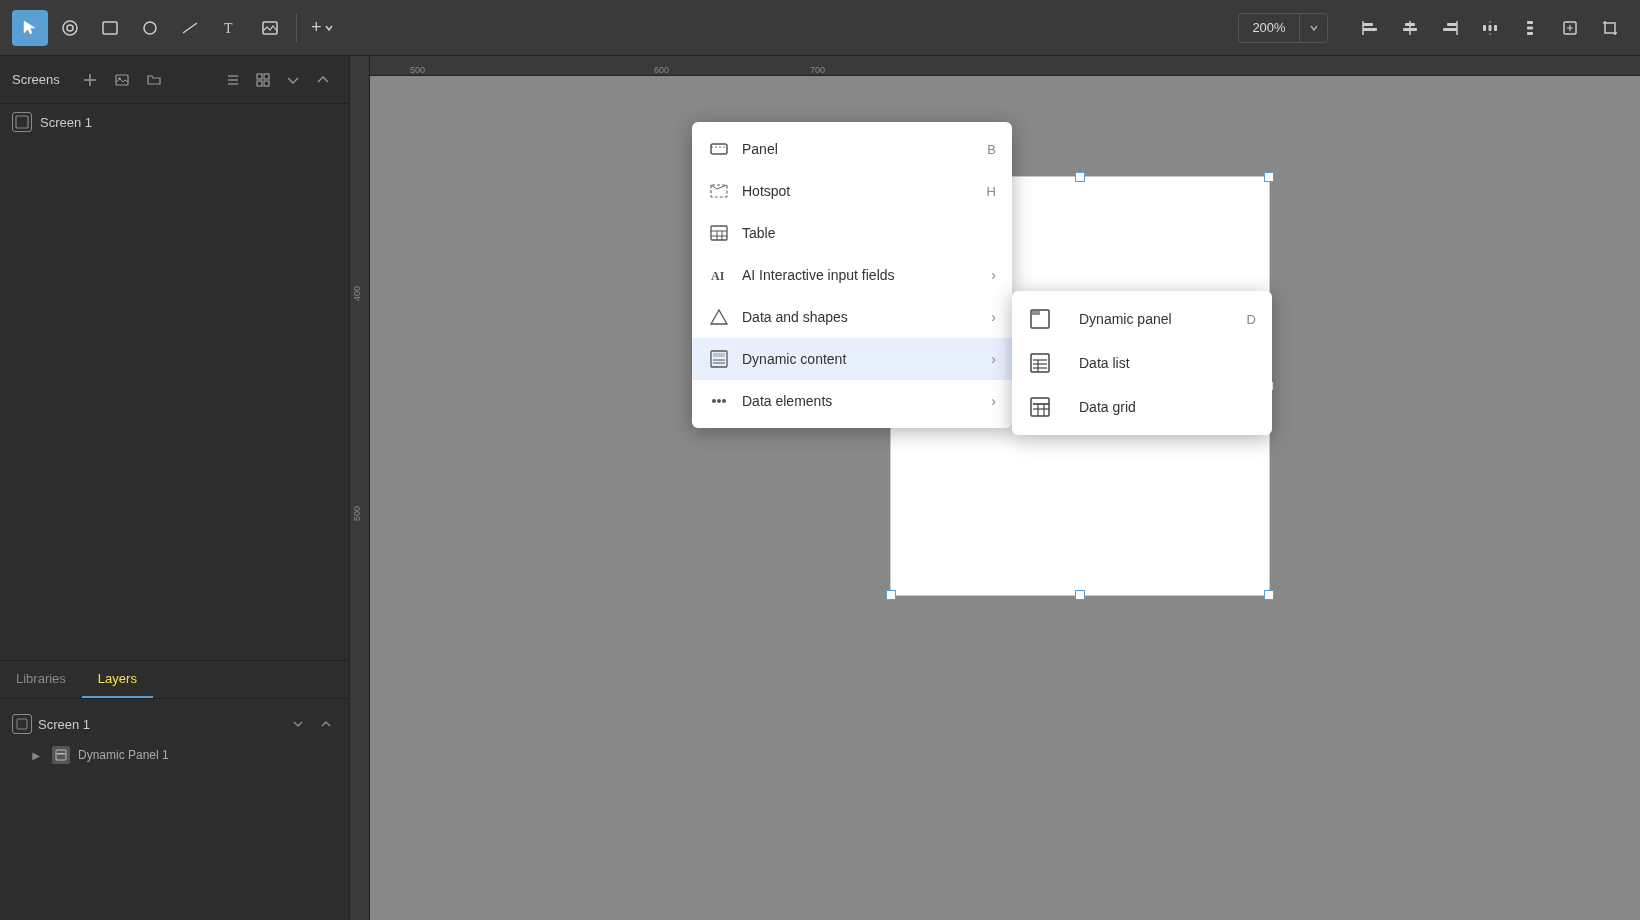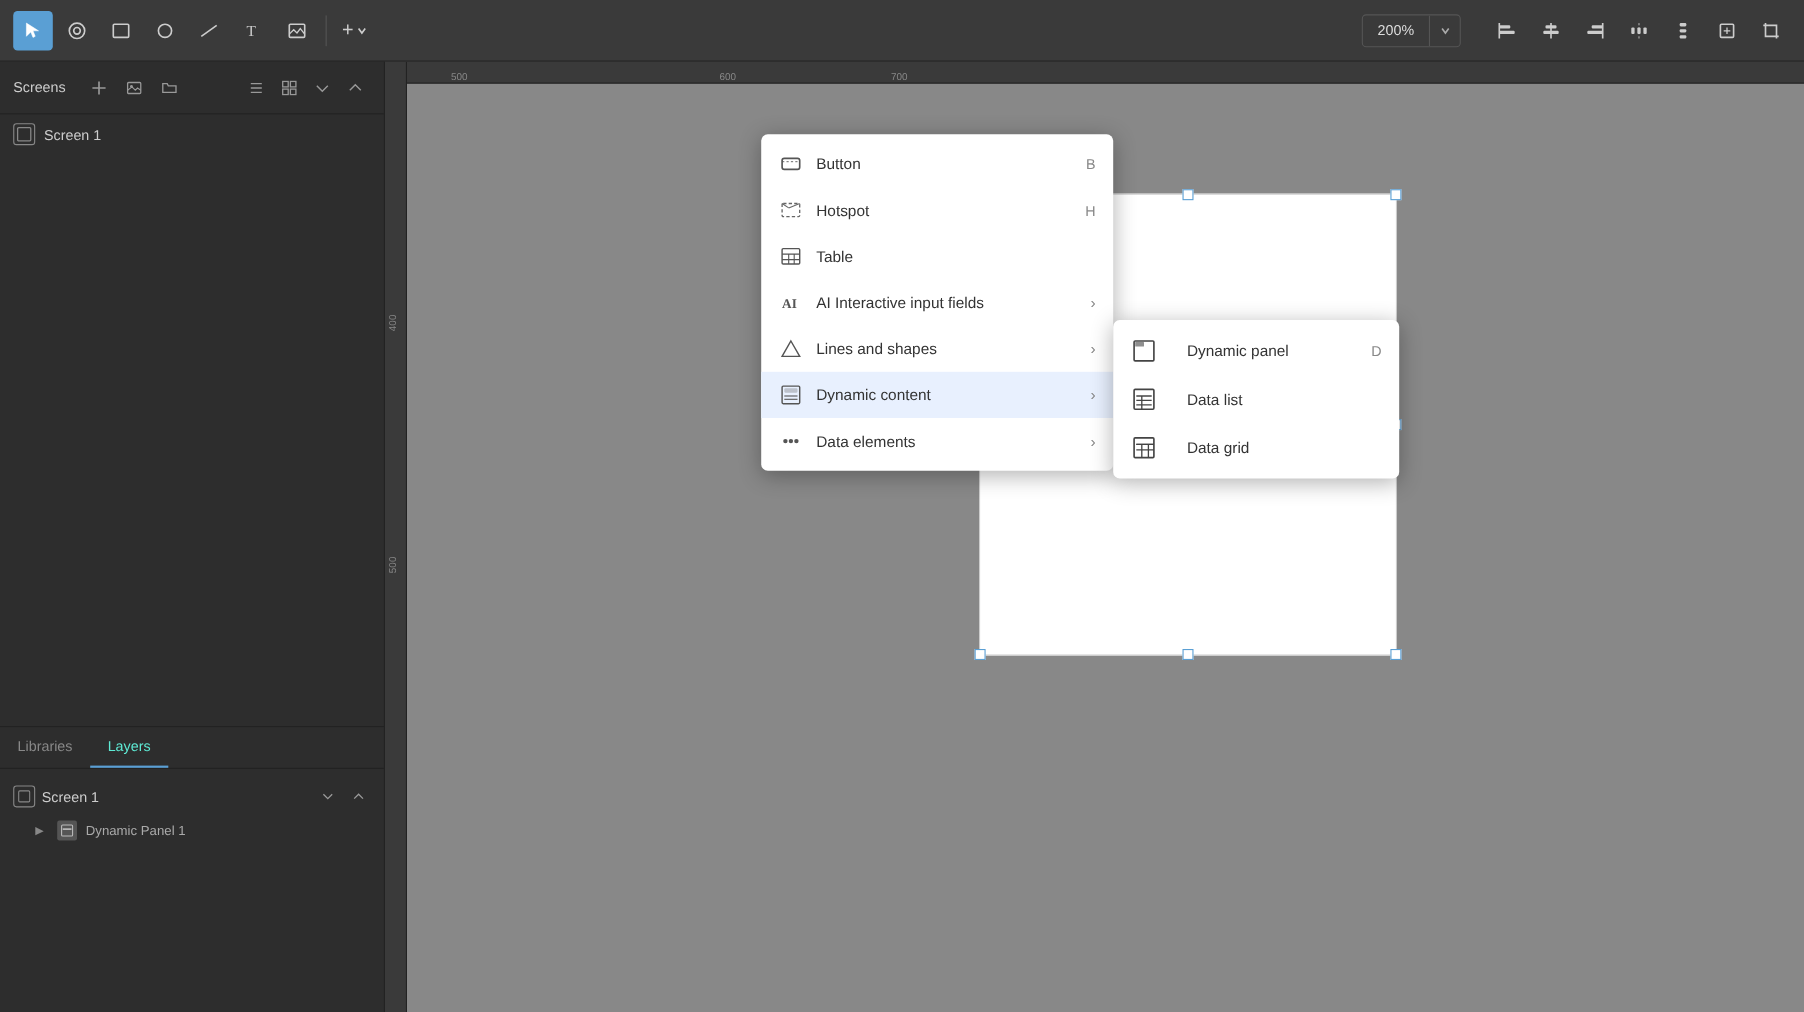--- a/index.html
+++ b/index.html
@@ -119,21 +119,21 @@
       margin-top: auto;
     }
     .layer-tab {
       padding: 10px 16px;
       color: #888;
       font-size: 13px;
       cursor: pointer;
       border-bottom: 2px solid transparent;
     }
     .layer-tab.active {
-      color: #5eead4;
+      color: #fde047;
       border-bottom: 2px solid #5a9fd4;
     }
     #layers-content {
       padding: 8px 0;
       flex: 1;
     }
     .layers-screen-header {
       display: flex;
       align-items: center;
       padding: 6px 12px;
@@ -562,21 +562,21 @@
 
     <div id="add-menu">
 
       <div class="menu-item">
         <div class="menu-item-icon">
           <svg width="20" height="20" viewBox="0 0 20 20">
               <rect x="2" y="5" width="16" height="10" rx="2" fill="none" stroke="#555" stroke-width="1.5"></rect>
               <line x1="2" y1="8" x2="18" y2="8" stroke="#555" stroke-width="0.8" stroke-dasharray="2,2"></line>
             </svg>
         </div>
-        <span class="menu-item-label">Button</span>
+        <span class="menu-item-label">Panel</span>
         <span class="menu-item-shortcut">B</span>
       </div>
 
       <div class="menu-item">
         <div class="menu-item-icon">
           <svg width="20" height="20" viewBox="0 0 20 20">
               <rect x="2" y="4" width="16" height="12" rx="1" fill="none" stroke="#666" stroke-width="1.2" stroke-dasharray="3,2"></rect>
               <line x1="2" y1="4" x2="8" y2="8" stroke="#666" stroke-width="1"></line>
               <line x1="8" y1="8" x2="18" y2="4" stroke="#666" stroke-width="1"></line>
             </svg>
@@ -607,21 +607,21 @@
         <span class="menu-item-label">AI Interactive input fields</span>
         <span class="menu-item-arrow">›</span>
       </div>
 
       <div class="menu-item">
         <div class="menu-item-icon">
           <svg width="20" height="20" viewBox="0 0 20 20">
               <polygon points="10,3 18,17 2,17" fill="none" stroke="#555" stroke-width="1.3"></polygon>
             </svg>
         </div>
-        <span class="menu-item-label">Lines and shapes</span>
+        <span class="menu-item-label">Data and shapes</span>
         <span class="menu-item-arrow">›</span>
       </div>
 
       <div class="menu-item highlighted">
         <div class="menu-item-icon">
           <svg width="20" height="20" viewBox="0 0 20 20">
               <rect x="2" y="2" width="16" height="16" rx="1" fill="none" stroke="#555" stroke-width="1.3"></rect>
               <rect x="4" y="4" width="12" height="4" rx="1" fill="#555" opacity="0.3"></rect>
               <line x1="4" y1="11" x2="16" y2="11" stroke="#555" stroke-width="1"></line>
               <line x1="4" y1="14" x2="16" y2="14" stroke="#555" stroke-width="1"></line>

